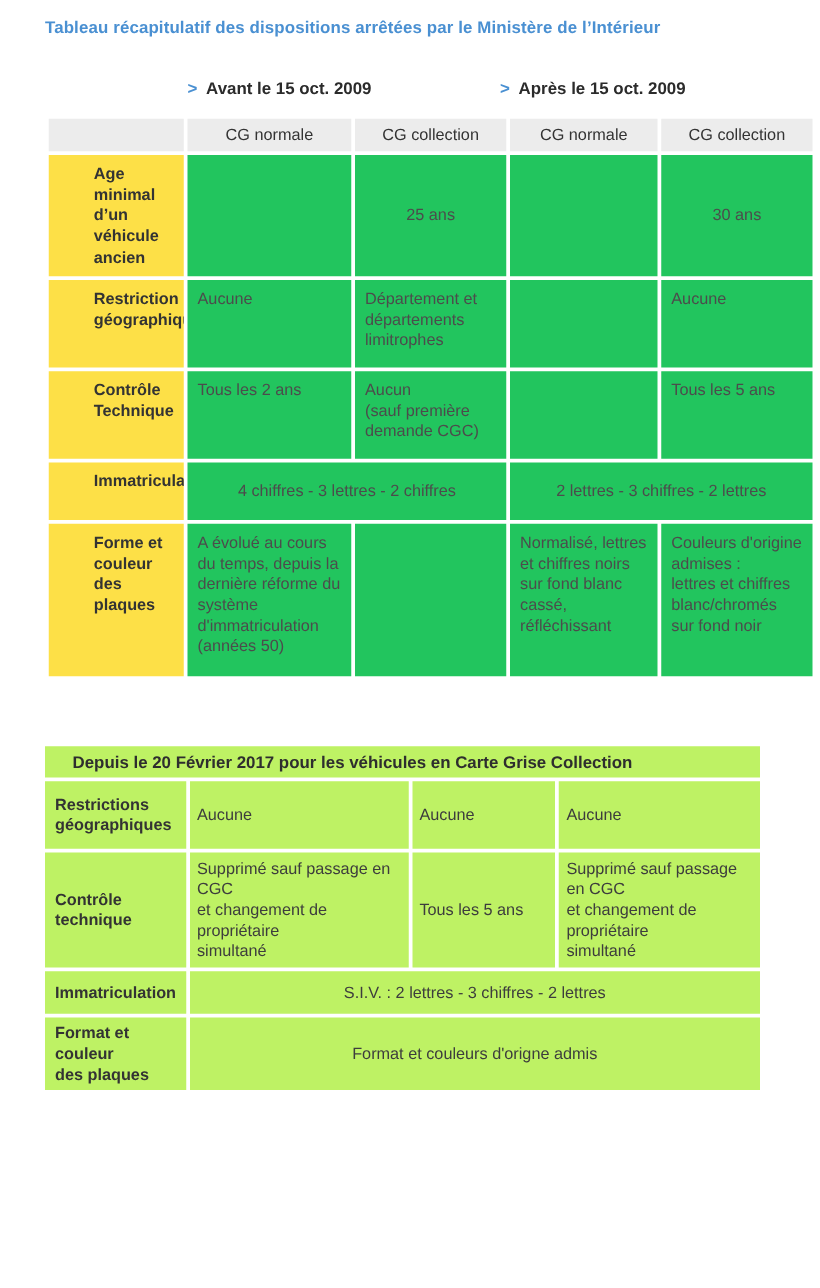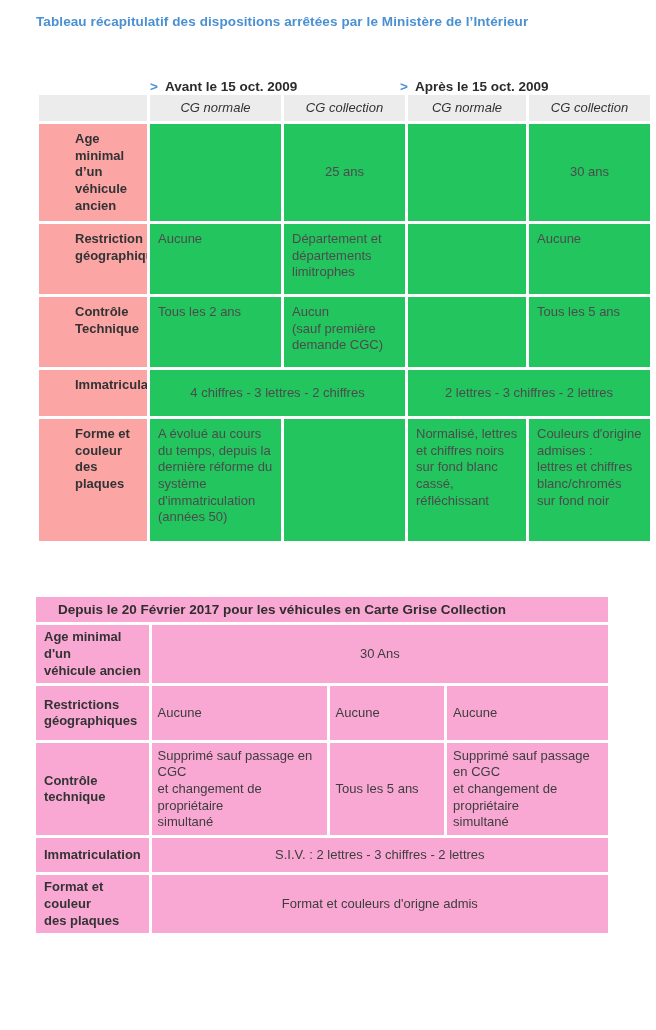--- a/index.html
+++ b/index.html
@@ -26,21 +26,21 @@
   }
   .periods {
     position: relative;
     width: 617px;
     height: 18px;
     margin-top: 34px;
     margin-bottom: 11px;
   }
   .period {
     position: absolute;
-    top: 16px;
+    top: 0;
     font-size: 13.5px;
     font-weight: bold;
     color: #2b2b2b;
     white-space: nowrap;
   }
   .period .arrow {
     color: #4a90d2;
     margin-right: 7px;
   }
   .p1 { left: 114px; }
@@ -66,24 +66,23 @@
     background: #22c55e;
     overflow: hidden;
   }
   .t1 tr.hdr td {
     background: #ececec;
     text-align: center;
     vertical-align: middle;
     padding: 4px 0;
     color: #333333;
     white-space: normal;
-    font-style: italic;
   }
   .t1 td.lbl {
-    background: #fca5a5;
+    background: #fde047;
     font-weight: bold;
     color: #333333;
     padding-left: 36px;
   }
   .t1 td.cm {
     text-align: center;
     vertical-align: middle;
   }
   .t1 tr.hdr     { height: 26px; }
   .t1 tr.r-age   { height: 73px; }
@@ -94,21 +93,21 @@
   .t1 tr.r-fc    { height: 122px; }
 
   
   .t2 {
     width: 578px;
     font-size: 13px;
     margin-top: 50px;
     margin-left: -3px;
   }
   .t2 td {
-    background: #f9a8d4;
+    background: #bef264;
     vertical-align: middle;
     padding: 4px 6px;
     color: #3d3d3d;
     white-space: pre-line;
     line-height: 1.28;
     overflow: hidden;
   }
   .t2 td.lbl {
     font-weight: bold;
     color: #333333;
@@ -210,25 +209,20 @@
     <colgroup>
       <col style="width:112px">
         <col style="width:174px">
         <col style="width:114px">
         <col style="width:160px">
     </colgroup>
     <tbody>
         <tr class="thead">
       <td colspan="4">Depuis le 20 Février 2017 pour les véhicules en Carte Grise Collection</td>
     </tr>
-    <tr class="r-age2">
-      <td class="lbl">Age minimal d'un
-véhicule ancien</td>
-      <td class="cm" colspan="3">30 Ans</td>
-    </tr>
     <tr class="r-geo2">
       <td class="lbl">Restrictions
 géographiques</td>
       <td>Aucune</td>
       <td>Aucune</td>
       <td>Aucune</td>
     </tr>
     <tr class="r-ct2">
       <td class="lbl">Contrôle
 technique</td>

